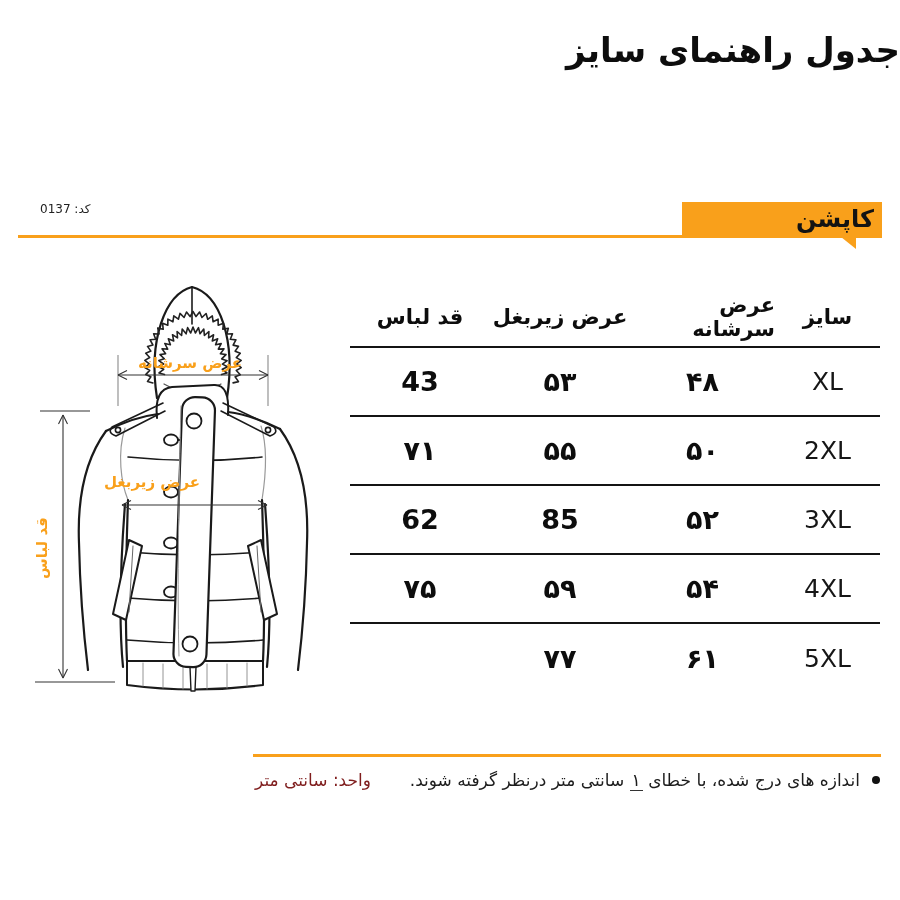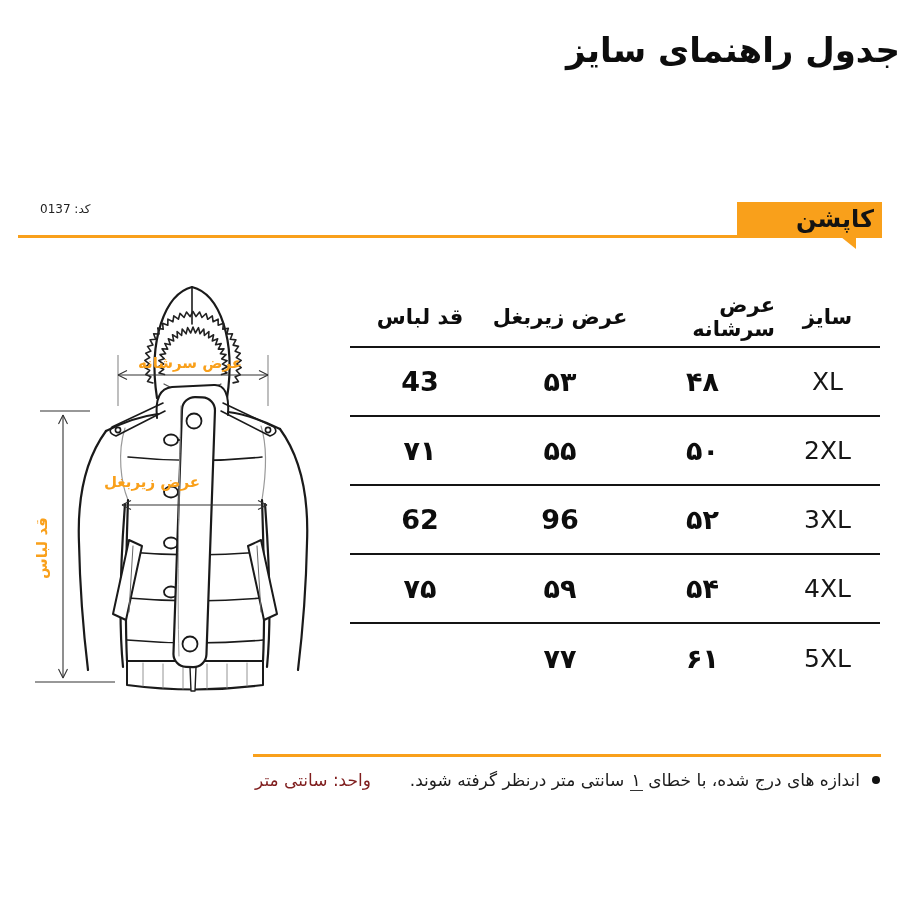--- a/index.html
+++ b/index.html
@@ -5,21 +5,21 @@
   * { margin:0; padding:0; box-sizing:border-box; }
   html,body { background:#fff; }
   body { font-family:"DejaVu Sans","Liberation Sans",sans-serif; color:#111; }
   .page { position:relative; width:900px; height:900px; background:#fff; overflow:hidden; direction:rtl; }
 
   .title { position:absolute; top:30px; left:0; width:100%; text-align:right;
            font-size:34px; font-weight:bold; color:#0d0d0d; }
 
   
   .band-line { position:absolute; top:235px; left:18px; width:864px; height:3px; }
-  .badge { position:absolute; top:202px; right:18px; width:145px; height:34px;
+  .badge { position:absolute; top:202px; right:18px; width:200px; height:34px;
            line-height:34px; padding-left:10px; padding-right:8px; text-align:right;
            font-size:24px; font-weight:600; color:#131313; }
   .badge-tail { position:absolute; top:237px; right:44px; width:0; height:0;
                 border-top:12px solid #F9A01B; border-left:15px solid transparent; }
   .code { position:absolute; top:202px; left:40px; font-size:12px; color:#222; direction:rtl; }
 
   
   .size-table { position:absolute; top:288px; left:350px; width:530px; direction:rtl; }
   .thead { display:grid; grid-template-columns:105px 145px 140px 140px;
            border-bottom:2px solid #141414; height:60px; }
@@ -75,21 +75,21 @@
         </div>
         <div class="trow">
           <div class="tcell size-cell">2XL</div>
           <div class="tcell num-cell">۵۰</div>
           <div class="tcell num-cell">۵۵</div>
           <div class="tcell num-cell">۷۱</div>
         </div>
         <div class="trow">
           <div class="tcell size-cell">3XL</div>
           <div class="tcell num-cell">۵۲</div>
-          <div class="tcell num-cell">96</div>
+          <div class="tcell num-cell">85</div>
           <div class="tcell num-cell">62</div>
         </div>
         <div class="trow">
           <div class="tcell size-cell">4XL</div>
           <div class="tcell num-cell">۵۴</div>
           <div class="tcell num-cell">۵۹</div>
           <div class="tcell num-cell">۷۵</div>
         </div>
         <div class="trow">
           <div class="tcell size-cell">5XL</div>

